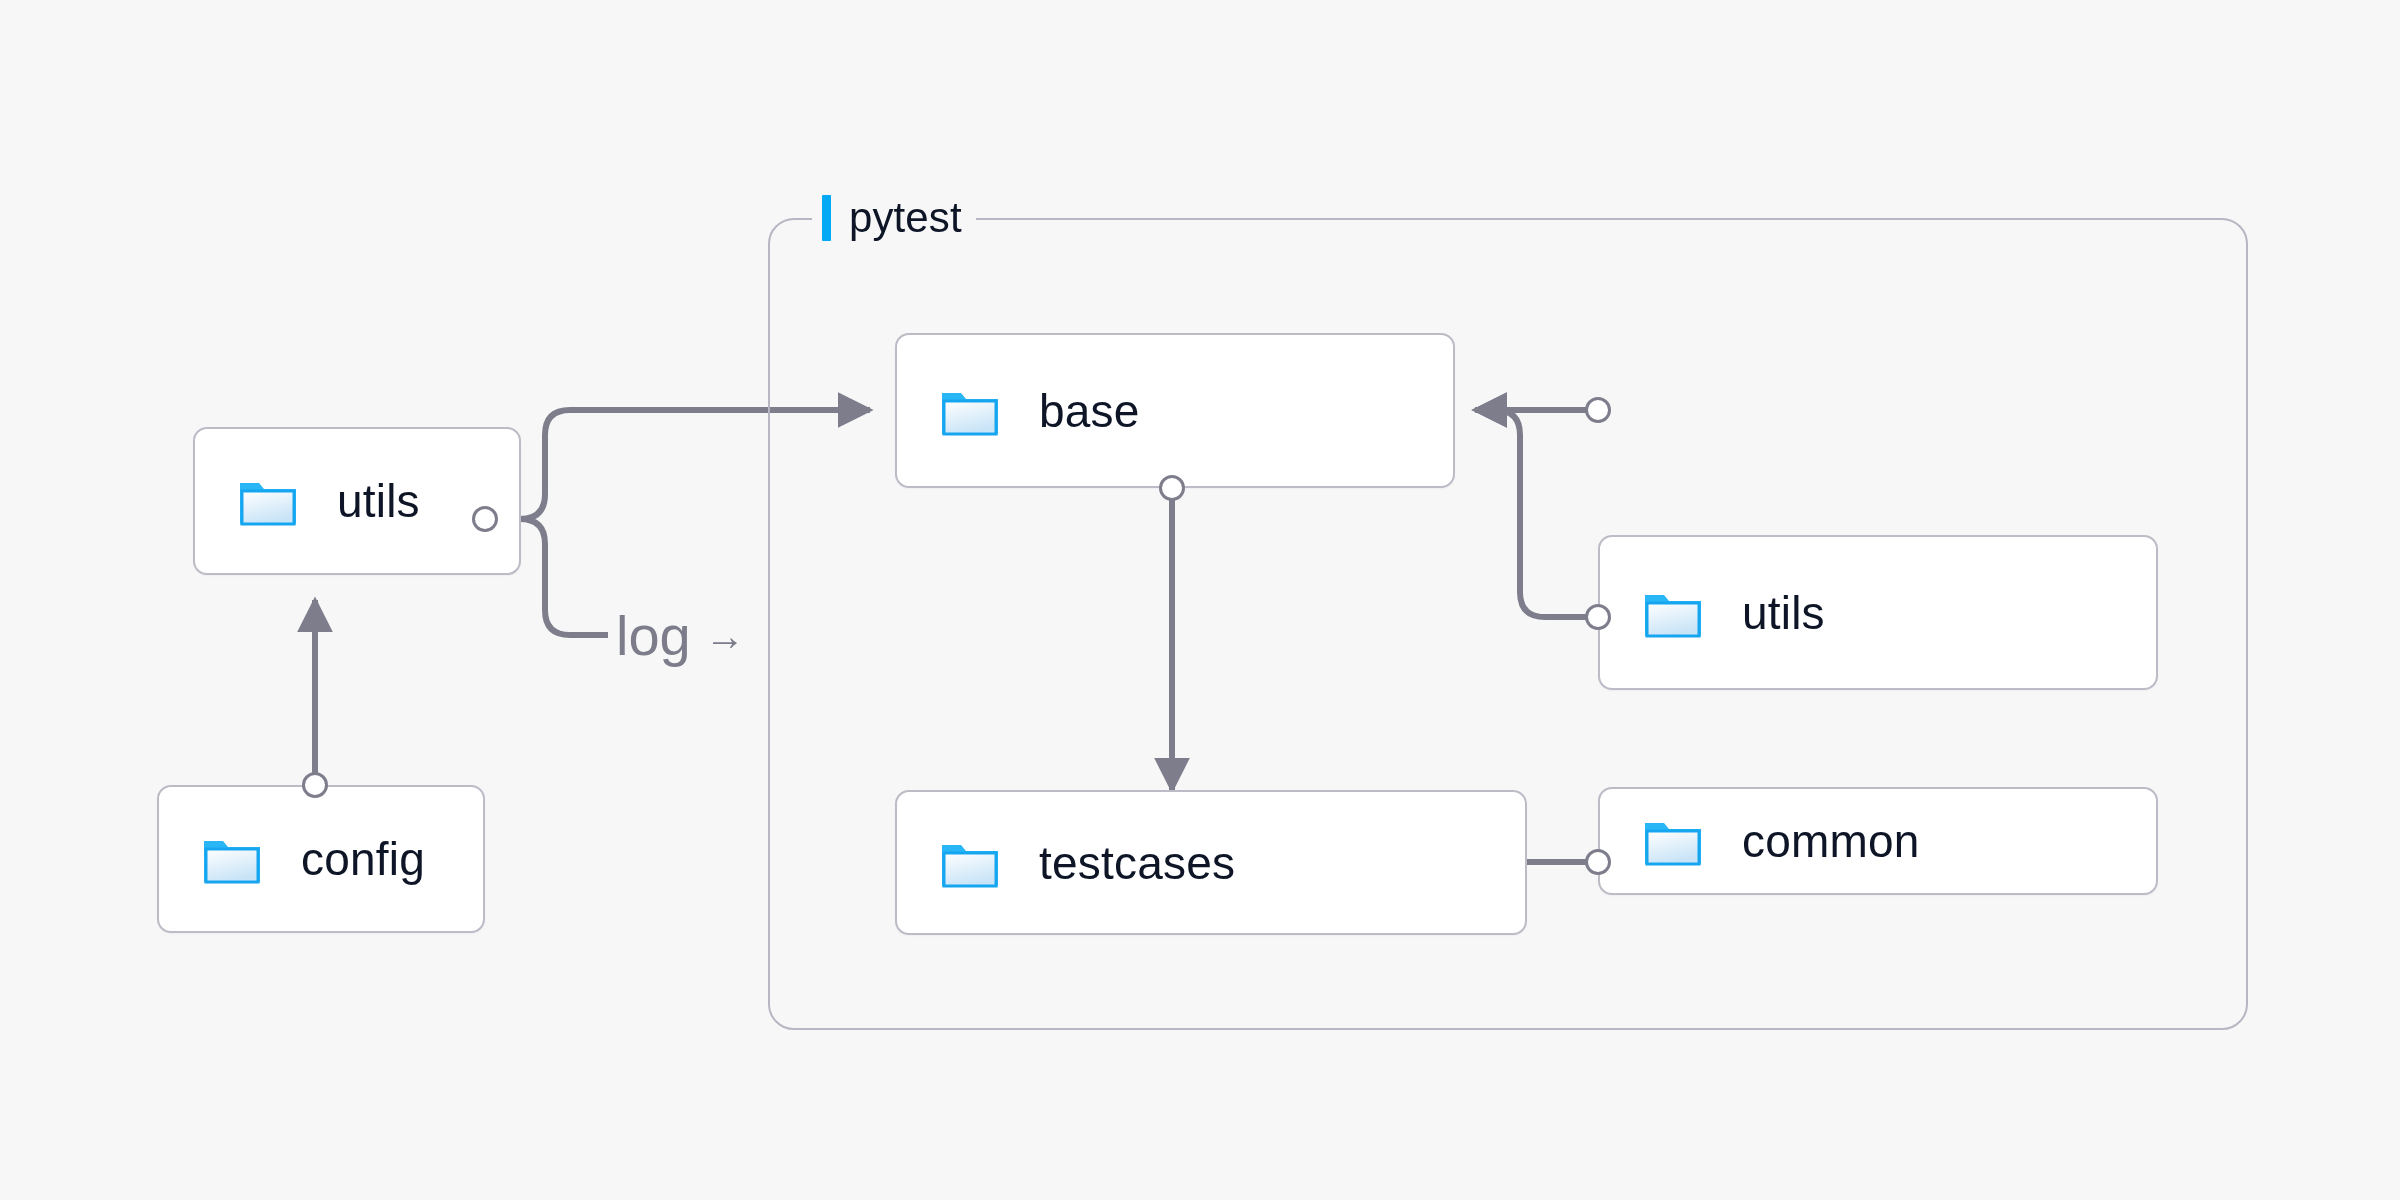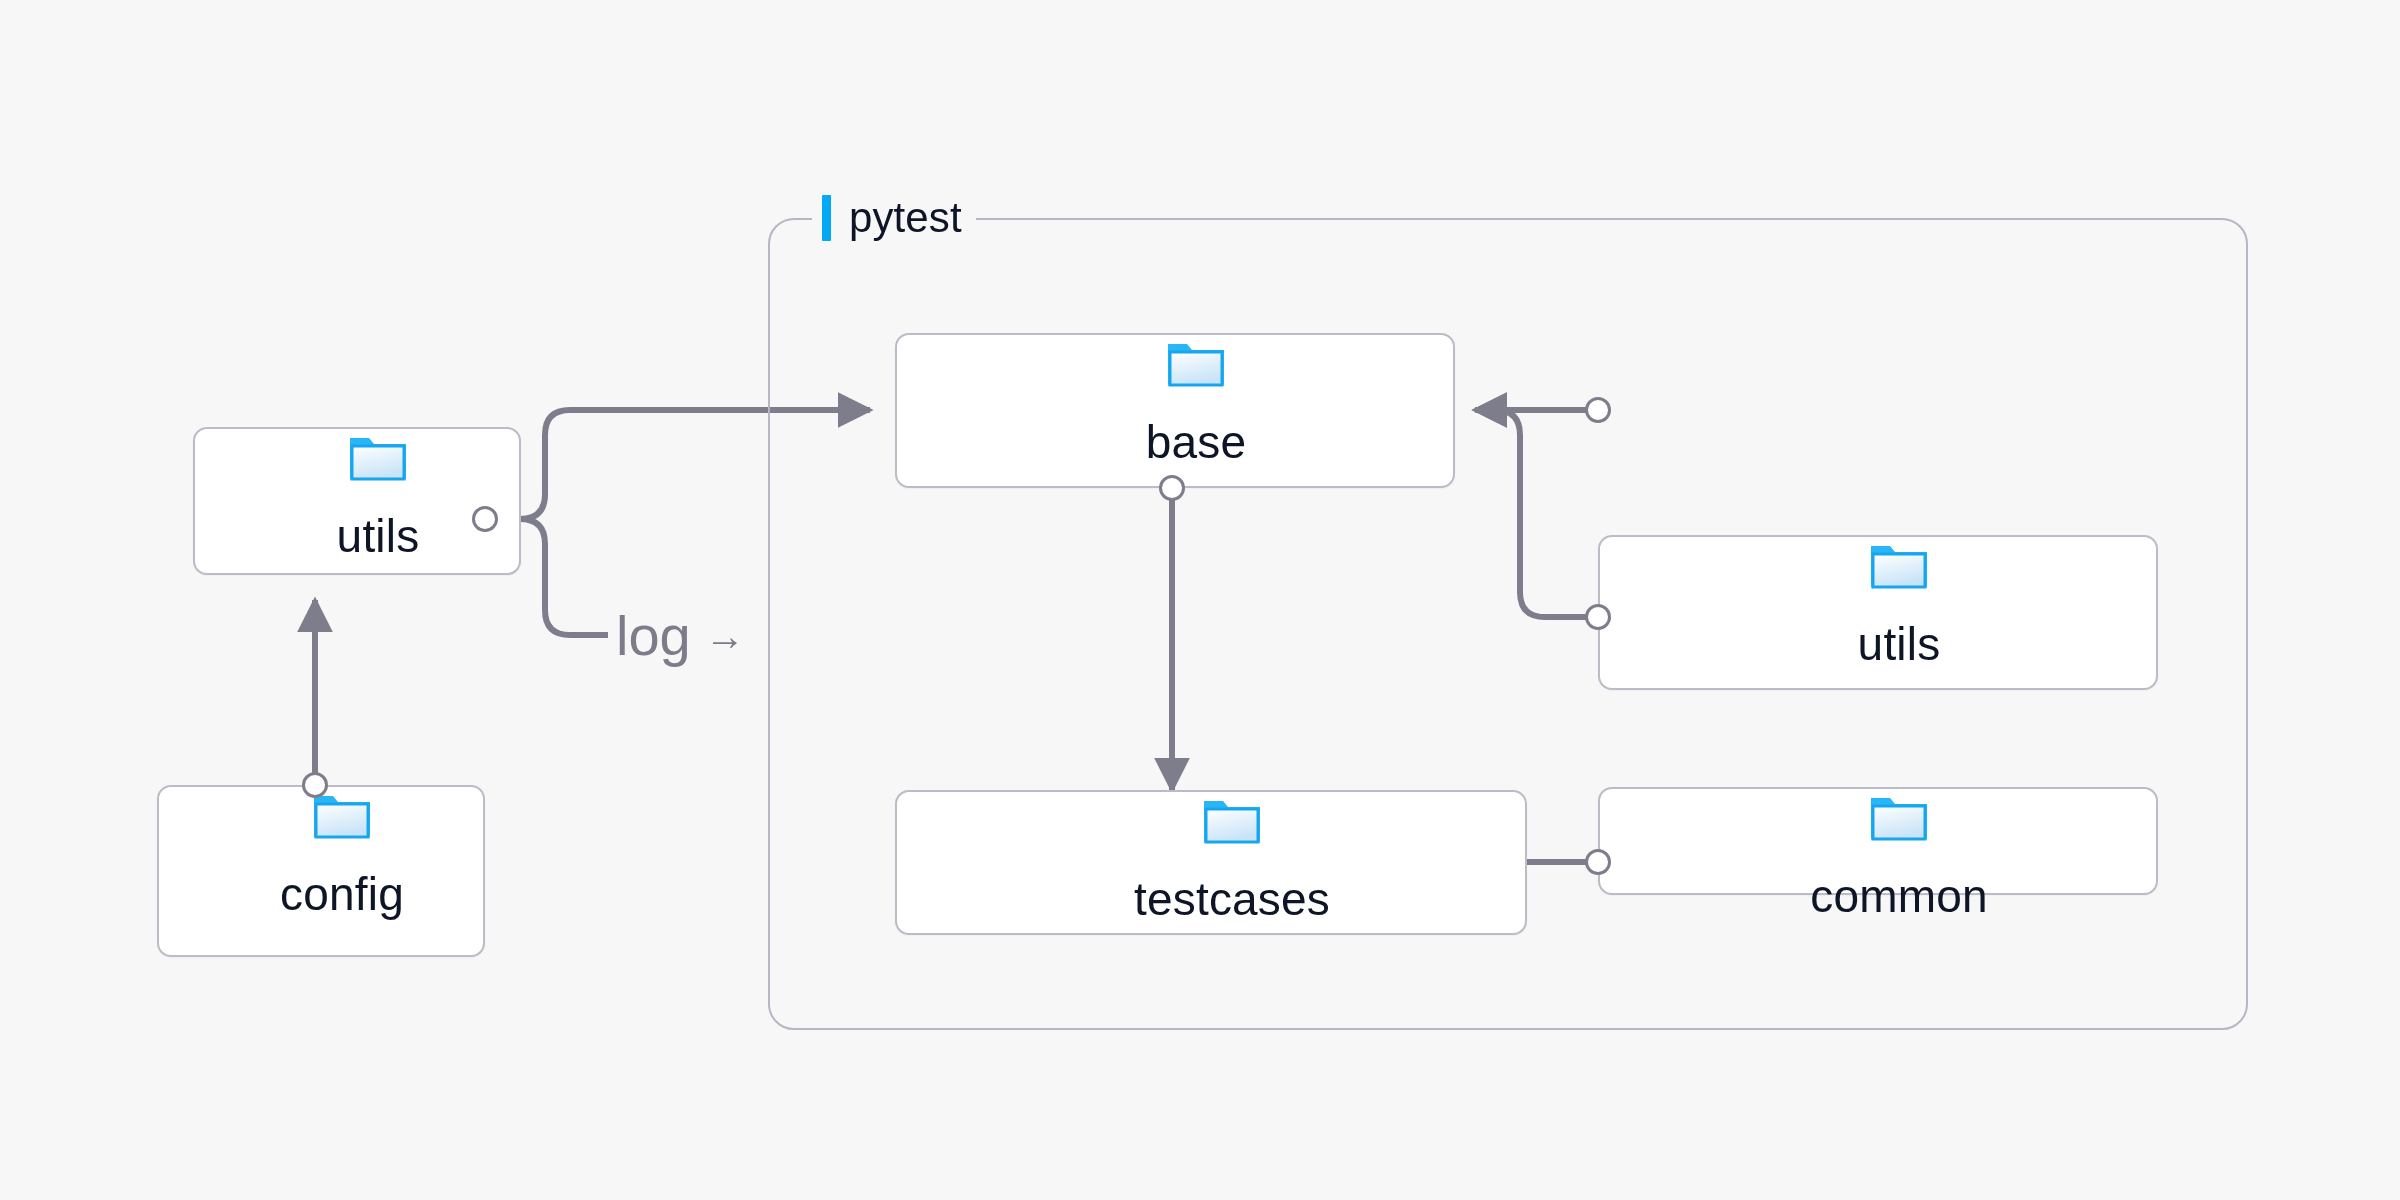--- a/index.html
+++ b/index.html
@@ -63,23 +63,22 @@
   
   .node {
     position: absolute;
     box-sizing: border-box;
     background: #ffffff;
     border: 2.5px solid #bcbbc6;
     border-radius: 14px;
     display: flex;
     align-items: center;
     padding-left: 42px;
-    gap: 30px;
+    gap: 38px;
     box-shadow: 0 1px 2px rgba(16,24,40,.04);
-    flex-direction: column;
   }
   .node .node-label {
     font-size: 46px;
     color: #0d1526;
     letter-spacing: .2px;
     white-space: nowrap;
     line-height: 1;
   }
 
   
@@ -168,21 +167,21 @@
           <stop offset="100%" stop-color="#c9e4f7"></stop>
         </linearGradient>
       </defs>
       <path d="M3 9 h19 l5 6 h32 v34 a2 2 0 0 1 -2 2 H5 a2 2 0 0 1 -2 -2 z" fill="#29b6f6"></path>
       <rect x="5" y="17" width="52" height="33" fill="url(#fg-utils)" stroke="#16a6f0" stroke-width="3"></rect>
     </svg>
     <span class="node-label">utils</span>
   </div>
   <div class="port" style="left:485px; top:519px;"></div>
 
-  <div class="node" style="left:157px; top:785px; width:328px; height:172px;">
+  <div class="node" style="left:157px; top:785px; width:328px; height:148px;">
     <svg class="folder-icon" viewBox="0 0 62 54">
       <defs>
         <linearGradient id="fg-config" x1="0" y1="0" x2="0.35" y2="1">
           <stop offset="0%" stop-color="#ffffff"></stop>
           <stop offset="100%" stop-color="#c9e4f7"></stop>
         </linearGradient>
       </defs>
       <path d="M3 9 h19 l5 6 h32 v34 a2 2 0 0 1 -2 2 H5 a2 2 0 0 1 -2 -2 z" fill="#29b6f6"></path>
       <rect x="5" y="17" width="52" height="33" fill="url(#fg-config)" stroke="#16a6f0" stroke-width="3"></rect>
     </svg>

